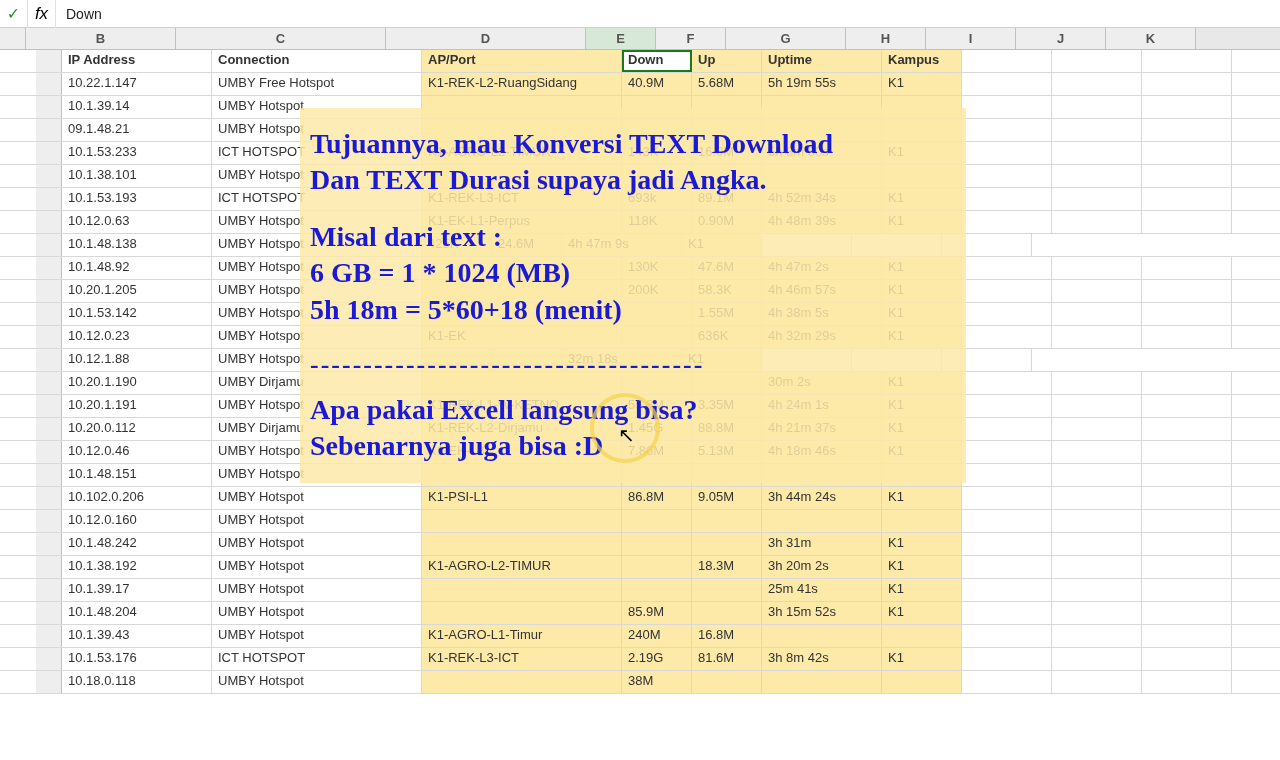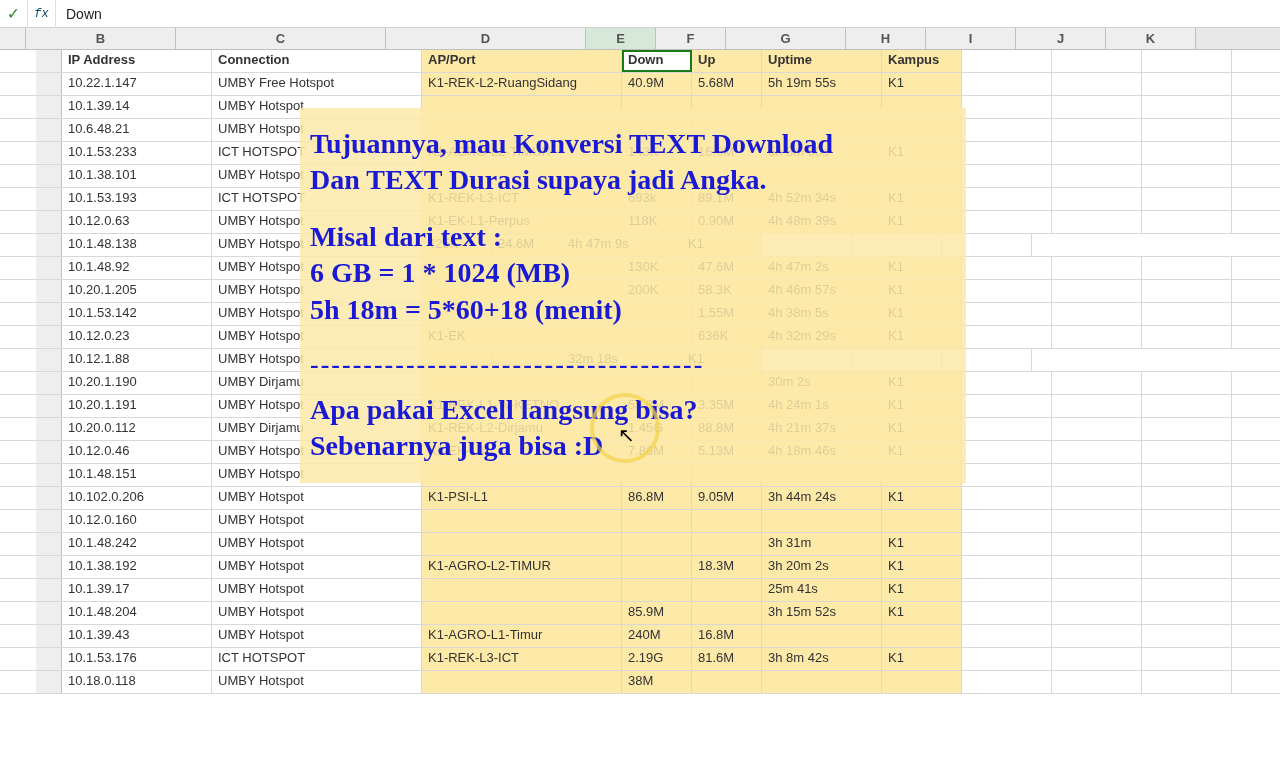--- a/index.html
+++ b/index.html
@@ -1,21 +1,21 @@
 <!DOCTYPE html>
 <html><head>
 <meta charset="utf-8">
 <style>
 * { box-sizing: border-box; margin: 0; padding: 0; }
 body { font-family: Arial, sans-serif; font-size: 13px; color: #333; background: #fff; width: 1280px; height: 760px; overflow: hidden; position: relative; }
 
 .formula-bar { display: flex; align-items: center; height: 28px; border-bottom: 1px solid #d0d0d0; background: #fff; }
 .fb-btn { width: 28px; height: 28px; display: flex; align-items: center; justify-content: center; color: #555; border-right: 1px solid #e0e0e0; }
 .fb-confirm { color: #2a8a2a; font-size: 16px; }
-.fb-fx { font-style: italic; font-family: Liberation Mono, monospace; font-size: 12px; color: #0c4a6e; }
+.fb-fx { font-style: italic; font-family: Liberation Sans, sans-serif; font-size: 17px; color: #000000; }
 .fb-input { flex: 1; padding: 0 10px; font-size: 14px; color: #222; }
 
 .grid { position: relative; }
 .col-headers { display: flex; height: 22px; background: #e8e8e8; border-bottom: 1px solid #c0c0c0; }
 .ch { border-right: 1px solid #c0c0c0; text-align: center; line-height: 22px; font-size: 13px; font-weight: bold; color: #555; background: #eee; }
 .ch.sel { background: #d8e8d8; }
 .row-gutter { width: 26px; background: #eee; border-right: 1px solid #c0c0c0; flex-shrink: 0; }
 
 .rows { }
 .row { display: flex; height: 23px; border-bottom: 1px solid #d8d8d8; padding-left: 36px; }
@@ -128,21 +128,21 @@
         <div class="cell w-e hl"></div>
         <div class="cell w-f hl"></div>
         <div class="cell w-g hl"></div>
         <div class="cell w-h hl"></div>
         <div class="cell w-i"></div>
         <div class="cell w-j"></div>
         <div class="cell w-k"></div>
       </div>
       <div class="row">
         <div class="cell gut"></div>
-        <div class="cell w-b">10.6.48.21</div>
+        <div class="cell w-b">09.1.48.21</div>
         <div class="cell w-c">UMBY Hotspot</div>
         <div class="cell w-d hl"></div>
         <div class="cell w-e hl"></div>
         <div class="cell w-f hl"></div>
         <div class="cell w-g hl"></div>
         <div class="cell w-h hl"></div>
         <div class="cell w-i"></div>
         <div class="cell w-j"></div>
         <div class="cell w-k"></div>
       </div>

